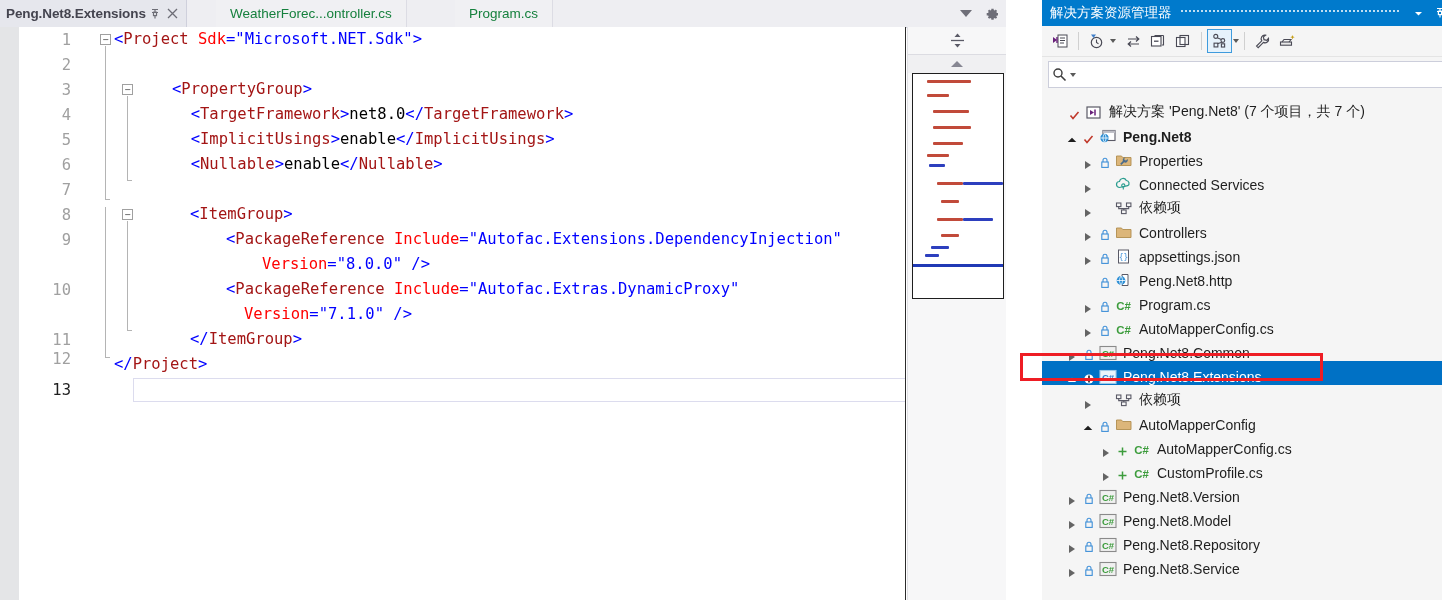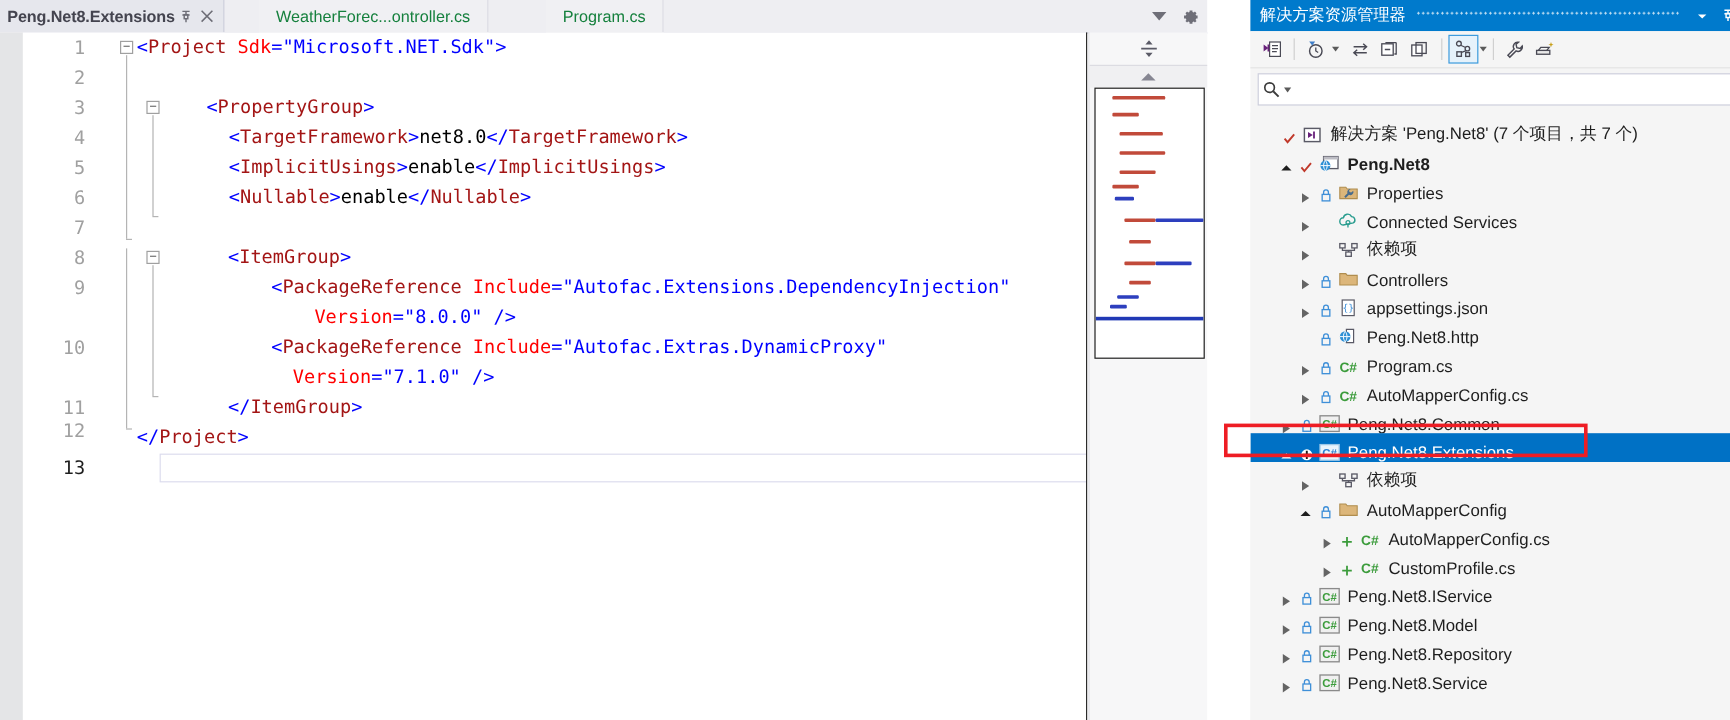--- a/index.html
+++ b/index.html
@@ -608,21 +608,21 @@
               <path d="M3 5 V3.3 a2 2 0 014 0 V5" fill="none" stroke="#3e8fd8" stroke-width="1.1"></path>
               <rect x="1.8" y="5" width="6.4" height="5.4" fill="none" stroke="#3e8fd8" stroke-width="1.1"></rect>
             </svg>
           </span>
         <span class="ico">
           <svg width="20" height="16" viewBox="0 0 20 16">
               <rect x="2" y="1.5" width="16" height="13" fill="#f0f0f0" stroke="#8a8a8a" stroke-width="1.1"></rect>
               <text x="10" y="11.5" font-size="9.5" text-anchor="middle" fill="#3c9c3c" font-family="sans-serif" font-weight="bold">C#</text>
             </svg>
         </span>
-        <span class="lbl">Peng.Net8.IService</span>
+        <span class="lbl">Peng.Net8.Version</span>
       </div>
 
       <div class="row" style="padding-left:22px">
         <span class="exp">
             <span class="tri-r"></span>
           </span>
         <span class="glyph">
             <svg width="10" height="12" viewBox="0 0 10 12">
               <path d="M3 5 V3.3 a2 2 0 014 0 V5" fill="none" stroke="#3e8fd8" stroke-width="1.1"></path>
               <rect x="1.8" y="5" width="6.4" height="5.4" fill="none" stroke="#3e8fd8" stroke-width="1.1"></rect>

